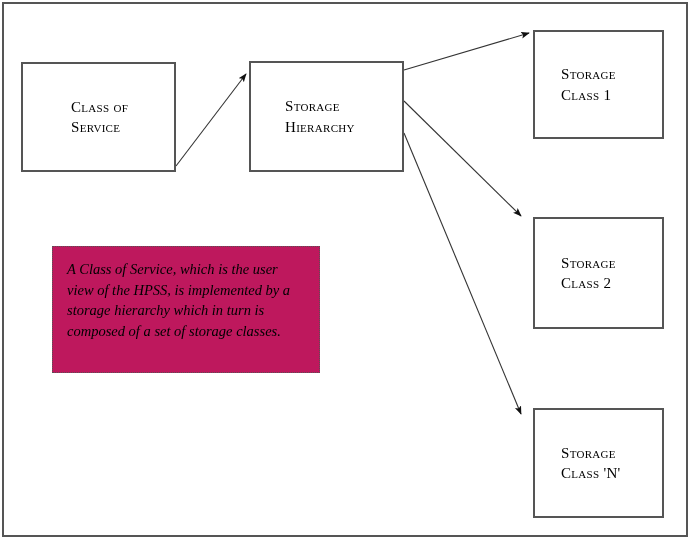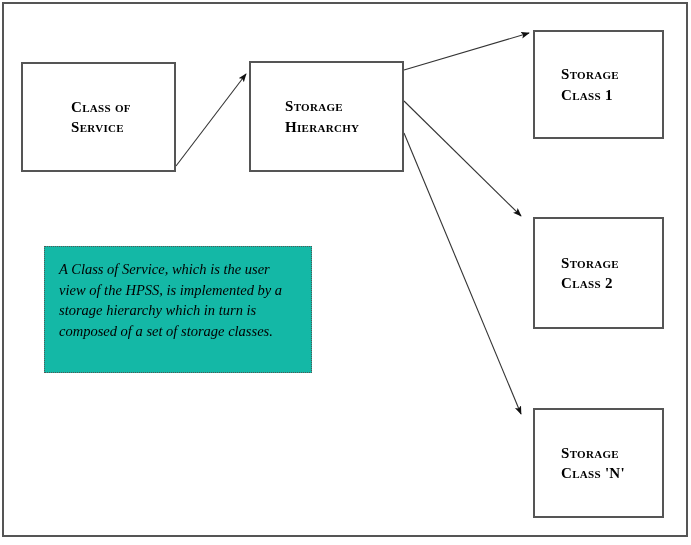--- a/index.html
+++ b/index.html
@@ -27,21 +27,20 @@
     background: #ffffff;
   }
   .node-box {
     position: absolute;
     border: 2px solid #555555;
     background: #ffffff;
     box-sizing: border-box;
     display: flex;
     align-items: center;
     justify-content: center;
-    font-weight: bold;
   }
   .node-label {
     font-family: "Liberation Serif", "DejaVu Serif", serif;
     font-variant: small-caps;
     font-size: 15px;
     line-height: 1.35;
     color: #000000;
     text-align: left;
     letter-spacing: 0.3px;
     white-space: pre-line;
@@ -81,27 +80,27 @@
   #box-storage-class-n {
     left: 533px;
     top: 408px;
     width: 131px;
     height: 110px;
     justify-content: flex-start;
     padding-left: 26px;
   }
   .caption-box {
     position: absolute;
-    left: 44px;
+    left: 52px;
     top: 246px;
     width: 268px;
     height: 127px;
     border: 1px dotted #555555;
     box-sizing: border-box;
-    background: #14b8a6;
+    background: #be185d;
     padding: 12px 14px 0 14px;
   }
   .caption-text {
     font-family: "Liberation Serif", "DejaVu Serif", serif;
     font-style: italic;
     font-size: 14.5px;
     line-height: 1.42;
     color: #000000;
     text-align: left;
   }

